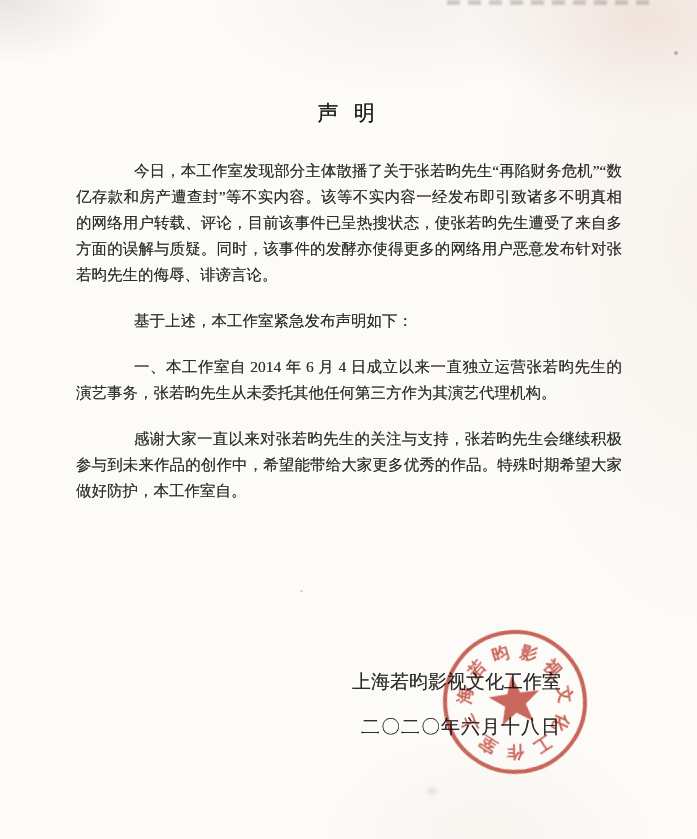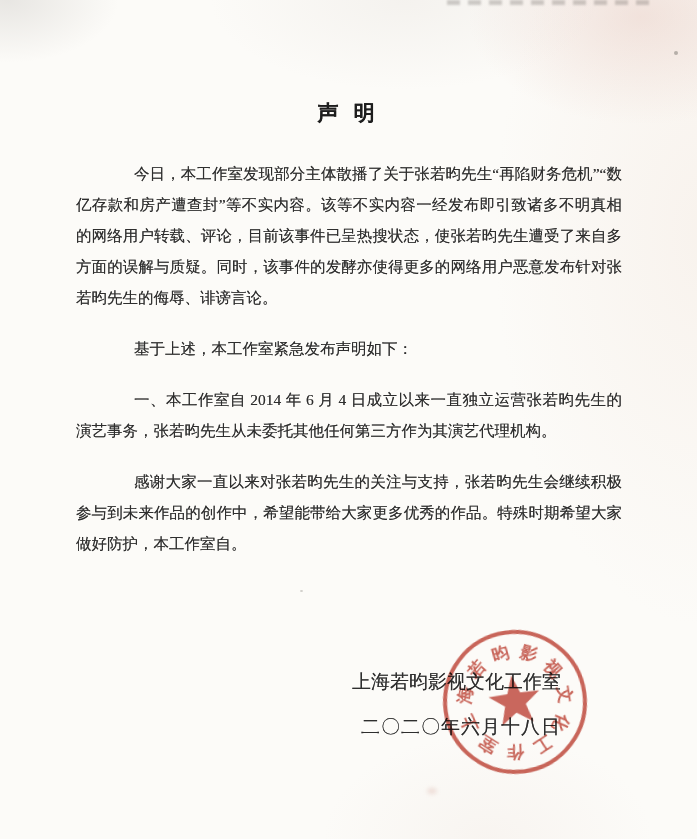--- a/index.html
+++ b/index.html
@@ -26,27 +26,27 @@
     filter:blur(1.1px);opacity:.55;
   }
   .speck{position:absolute;border-radius:50%;}
   .speck.s1{left:674px;top:51px;width:4px;height:4px;background:rgba(120,115,110,.5);filter:blur(.5px);}
   .speck.s2{left:300px;top:590px;width:3px;height:2px;background:rgba(130,125,120,.35);filter:blur(.5px);}
   .speck.s3{left:427px;top:788px;width:10px;height:6px;background:rgba(216,170,158,.35);filter:blur(2px);}
 
   .title{
     position:absolute;top:99px;left:0;right:0;
     margin:0;text-align:center;
-    font-size:21px;font-weight:bold;letter-spacing:5px;
+    font-size:21px;font-weight:normal;letter-spacing:5px;
     color:#1d1d1d;
     text-shadow:0 0 .6px rgba(30,30,30,.8);
   }
   .body{
     position:absolute;top:158px;left:76px;width:546px;
-    font-size:15.5px;line-height:31px;
+    font-size:15.5px;line-height:26px;
     text-align:justify;
     color:#2e2e2e;
     text-shadow:0 0 .6px rgba(45,45,45,.65);
   }
   .body p{margin:0;text-indent:58px;}
   .body p.gap{margin-top:20px;}
 
   .sign-block{
     position:absolute;top:667px;right:136px;
     text-align:center;font-size:19px;line-height:30px;

